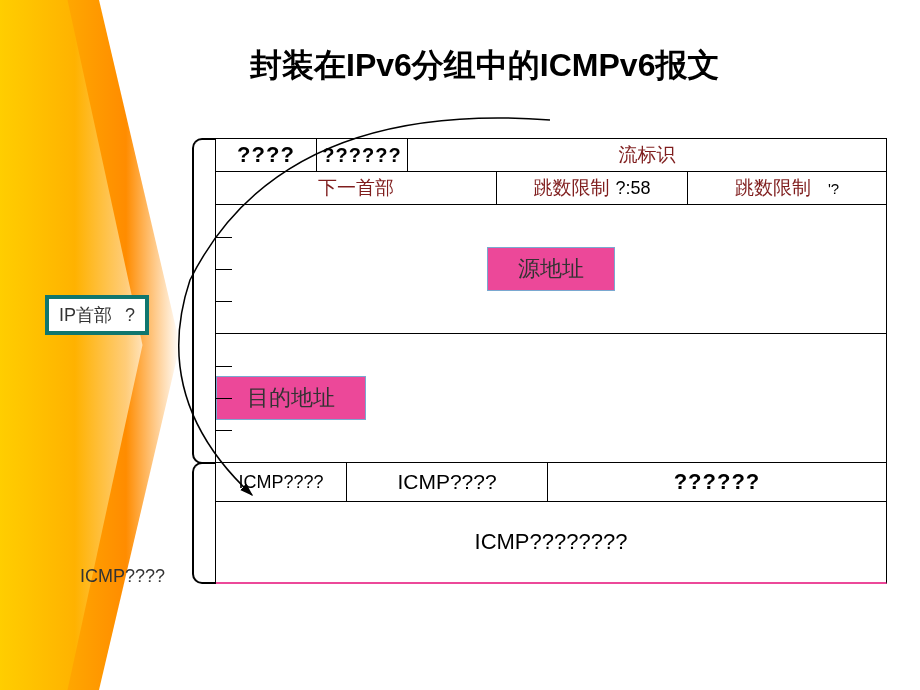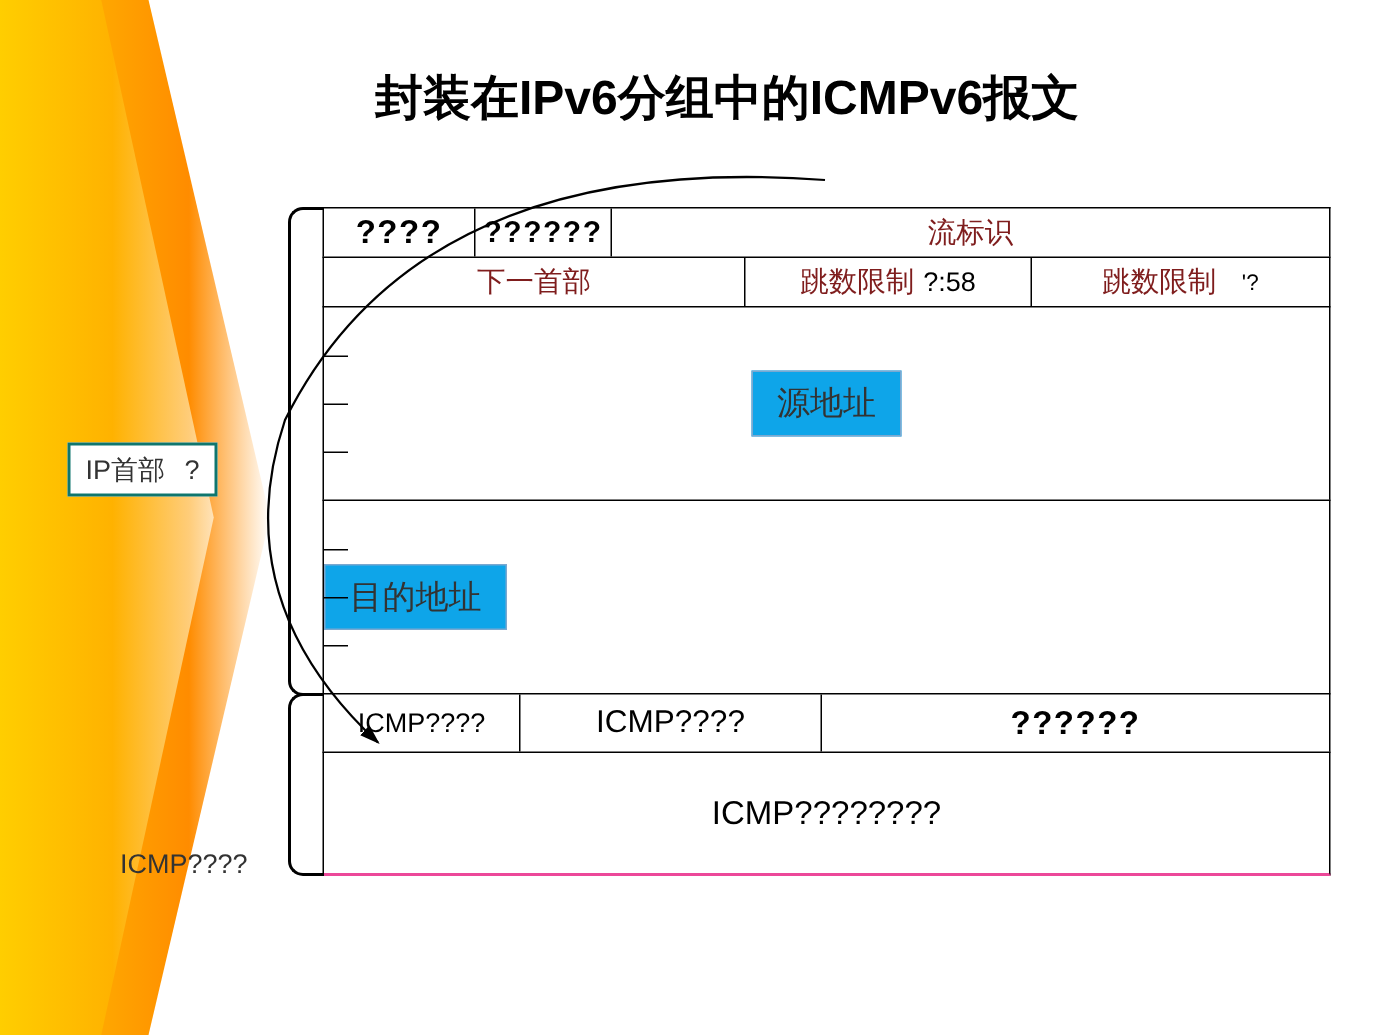--- a/index.html
+++ b/index.html
@@ -6,22 +6,22 @@
 .bg{position:absolute;left:0;top:0;width:180px;height:690px;background:linear-gradient(90deg,#ffb800 0%,#ffa500 40%,#ff8c00 70%,#fff 100%);clip-path:polygon(0 0,55% 0,100% 50%,55% 100%,0 100%)}
 .bg2{position:absolute;left:0;top:0;width:150px;height:690px;background:linear-gradient(90deg,#ffd700 0%,#ffb800 50%,#fff 100%);clip-path:polygon(0 0,45% 0,95% 50%,45% 100%,0 100%);opacity:.7}
 .title{position:absolute;left:250px;top:44px;font-size:32px;font-weight:bold;color:#000}
 .diagram{position:absolute;left:215px;top:138px;width:672px}
 .row{display:flex;border:1px solid #000;border-bottom:none;height:32px;align-items:center}
 .row:last-child{border-bottom:1px solid #000}
 .cell{border-right:1px solid #000;height:100%;display:flex;align-items:center;justify-content:center;font-size:17px}
 .cell:last-child{border-right:none}
 .tall{height:128px;border:1px solid #000;border-bottom:none;position:relative}
 .tick{position:absolute;left:0;width:16px;height:1px;background:#000}
-.addr-box{background:#0ea5e9;padding:6px 16px;font-size:22px;color:#333;border:1px solid #7aa8d0}
-.label-box{position:absolute;background:#fff;border:2px solid #0f766e;padding:4px 10px;font-size:18px;color:#333}
+.addr-box{background:#ec4899;padding:6px 30px;font-size:22px;color:#333;border:1px solid #7aa8d0}
+.label-box{position:absolute;background:#fff;border:4px solid #0f766e;padding:4px 10px;font-size:18px;color:#333}
 .brace{position:absolute;border:2px solid #000;border-right:none;border-radius:10px 0 0 10px}
 svg.arrow{position:absolute;left:0;top:0;width:920px;height:690px;pointer-events:none}
 .blue{color:#7f1d1d;font-family:"SimSun","Microsoft YaHei",serif;font-size:19px}
 .q{letter-spacing:1px}
 </style>
 </head>
 <body>
 
 <div class="bg"></div>
 <div class="bg2"></div>

